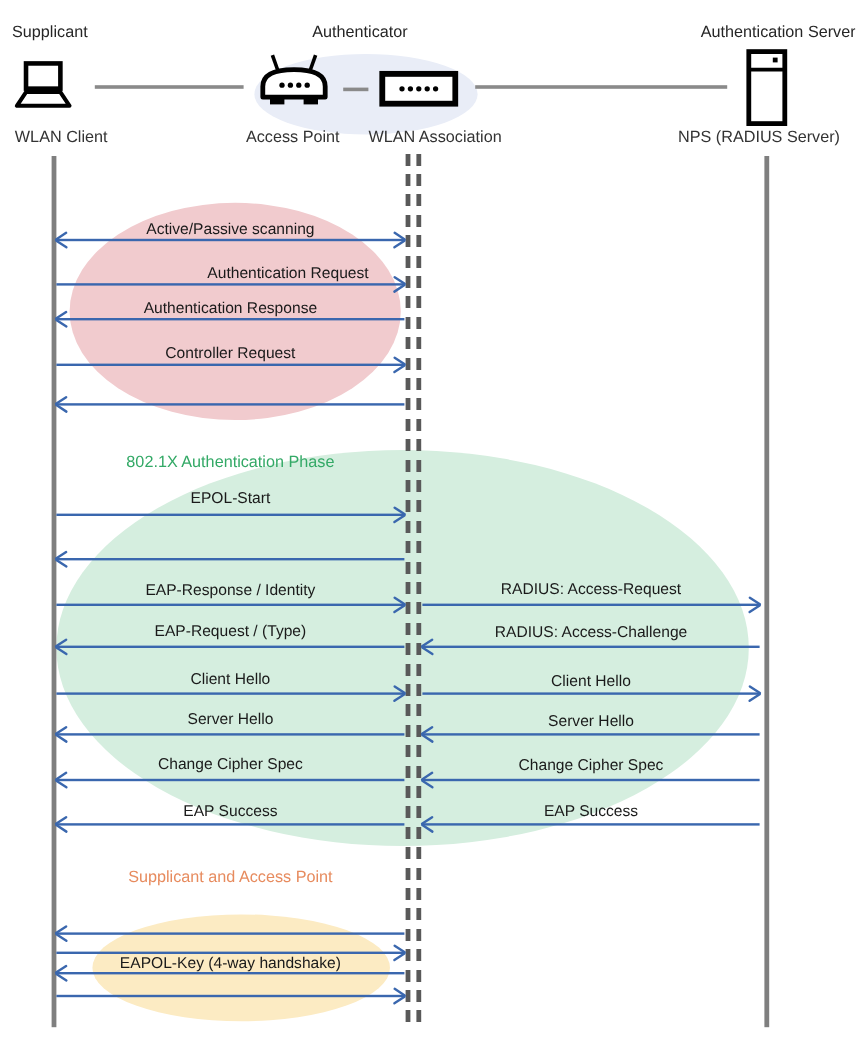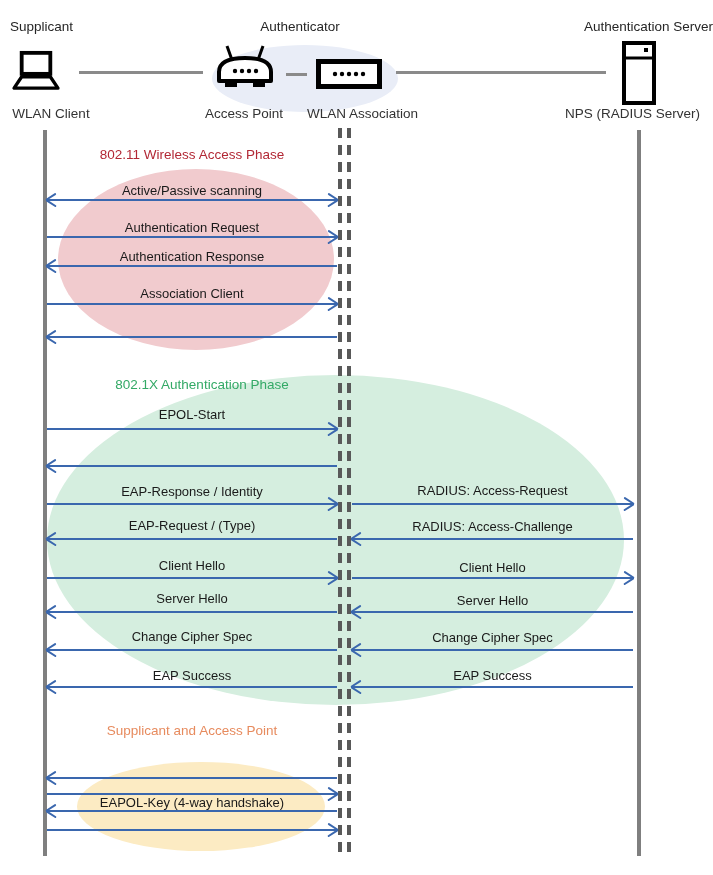--- a/index.html
+++ b/index.html
@@ -100,47 +100,46 @@
 
   <div id="ellipse-80211" class="ph-ellipse"></div>
   <div id="ellipse-8021x" class="ph-ellipse"></div>
   <div id="ellipse-keyexch" class="ph-ellipse"></div>
 
   <div class="lifeline" style="left:43px;"></div>
   <div class="dashline" style="left:338px;"></div>
   <div class="dashline" style="left:347px;"></div>
   <div class="lifeline" style="left:637px;"></div>
 
-  <div class="ptitle lane-l" style="top:147px;color:var(--red);">802.11 Wireless Access Phase</div>
-  <div class="ptitle lane-l" style="top:377px;color:var(--green);margin-left:10px;">802.1X Authentication Phase</div>
+  <div class="ptitle lane-l" style="top:377px;color:var(--green);">802.1X Authentication Phase</div>
   <div class="ptitle two lane-l" style="top:722px;color:var(--orange);">
     <div>Supplicant and Access Point</div>
   </div>
 
   <div class="mlabel lane-l" style="top:183px;">Active/Passive scanning</div>
   <div class="arrow lane-l" style="top:199px;">
       <i class="h hr1"></i>
       <i class="h hr2"></i>
       <i class="h hl1"></i>
       <i class="h hl2"></i>
     </div>
 
-  <div class="mlabel lane-l" style="top:220px;">Authentication Request</div>
+  <div class="mlabel lane-l" style="top:220px;padding-left:48px;">Authentication Request</div>
   <div class="arrow lane-l" style="top:236px;">
       <i class="h hr1"></i>
       <i class="h hr2"></i>
     </div>
 
   <div class="mlabel lane-l" style="top:249px;">Authentication Response</div>
   <div class="arrow lane-l" style="top:265px;">
       <i class="h hl1"></i>
       <i class="h hl2"></i>
     </div>
 
-  <div class="mlabel lane-l" style="top:286px;">Association Client</div>
+  <div class="mlabel lane-l" style="top:286px;">Controller Request</div>
   <div class="arrow lane-l" style="top:303px;">
       <i class="h hr1"></i>
       <i class="h hr2"></i>
     </div>
 
   <div class="arrow lane-l" style="top:336px;">
       <i class="h hl1"></i>
       <i class="h hl2"></i>
     </div>
 

